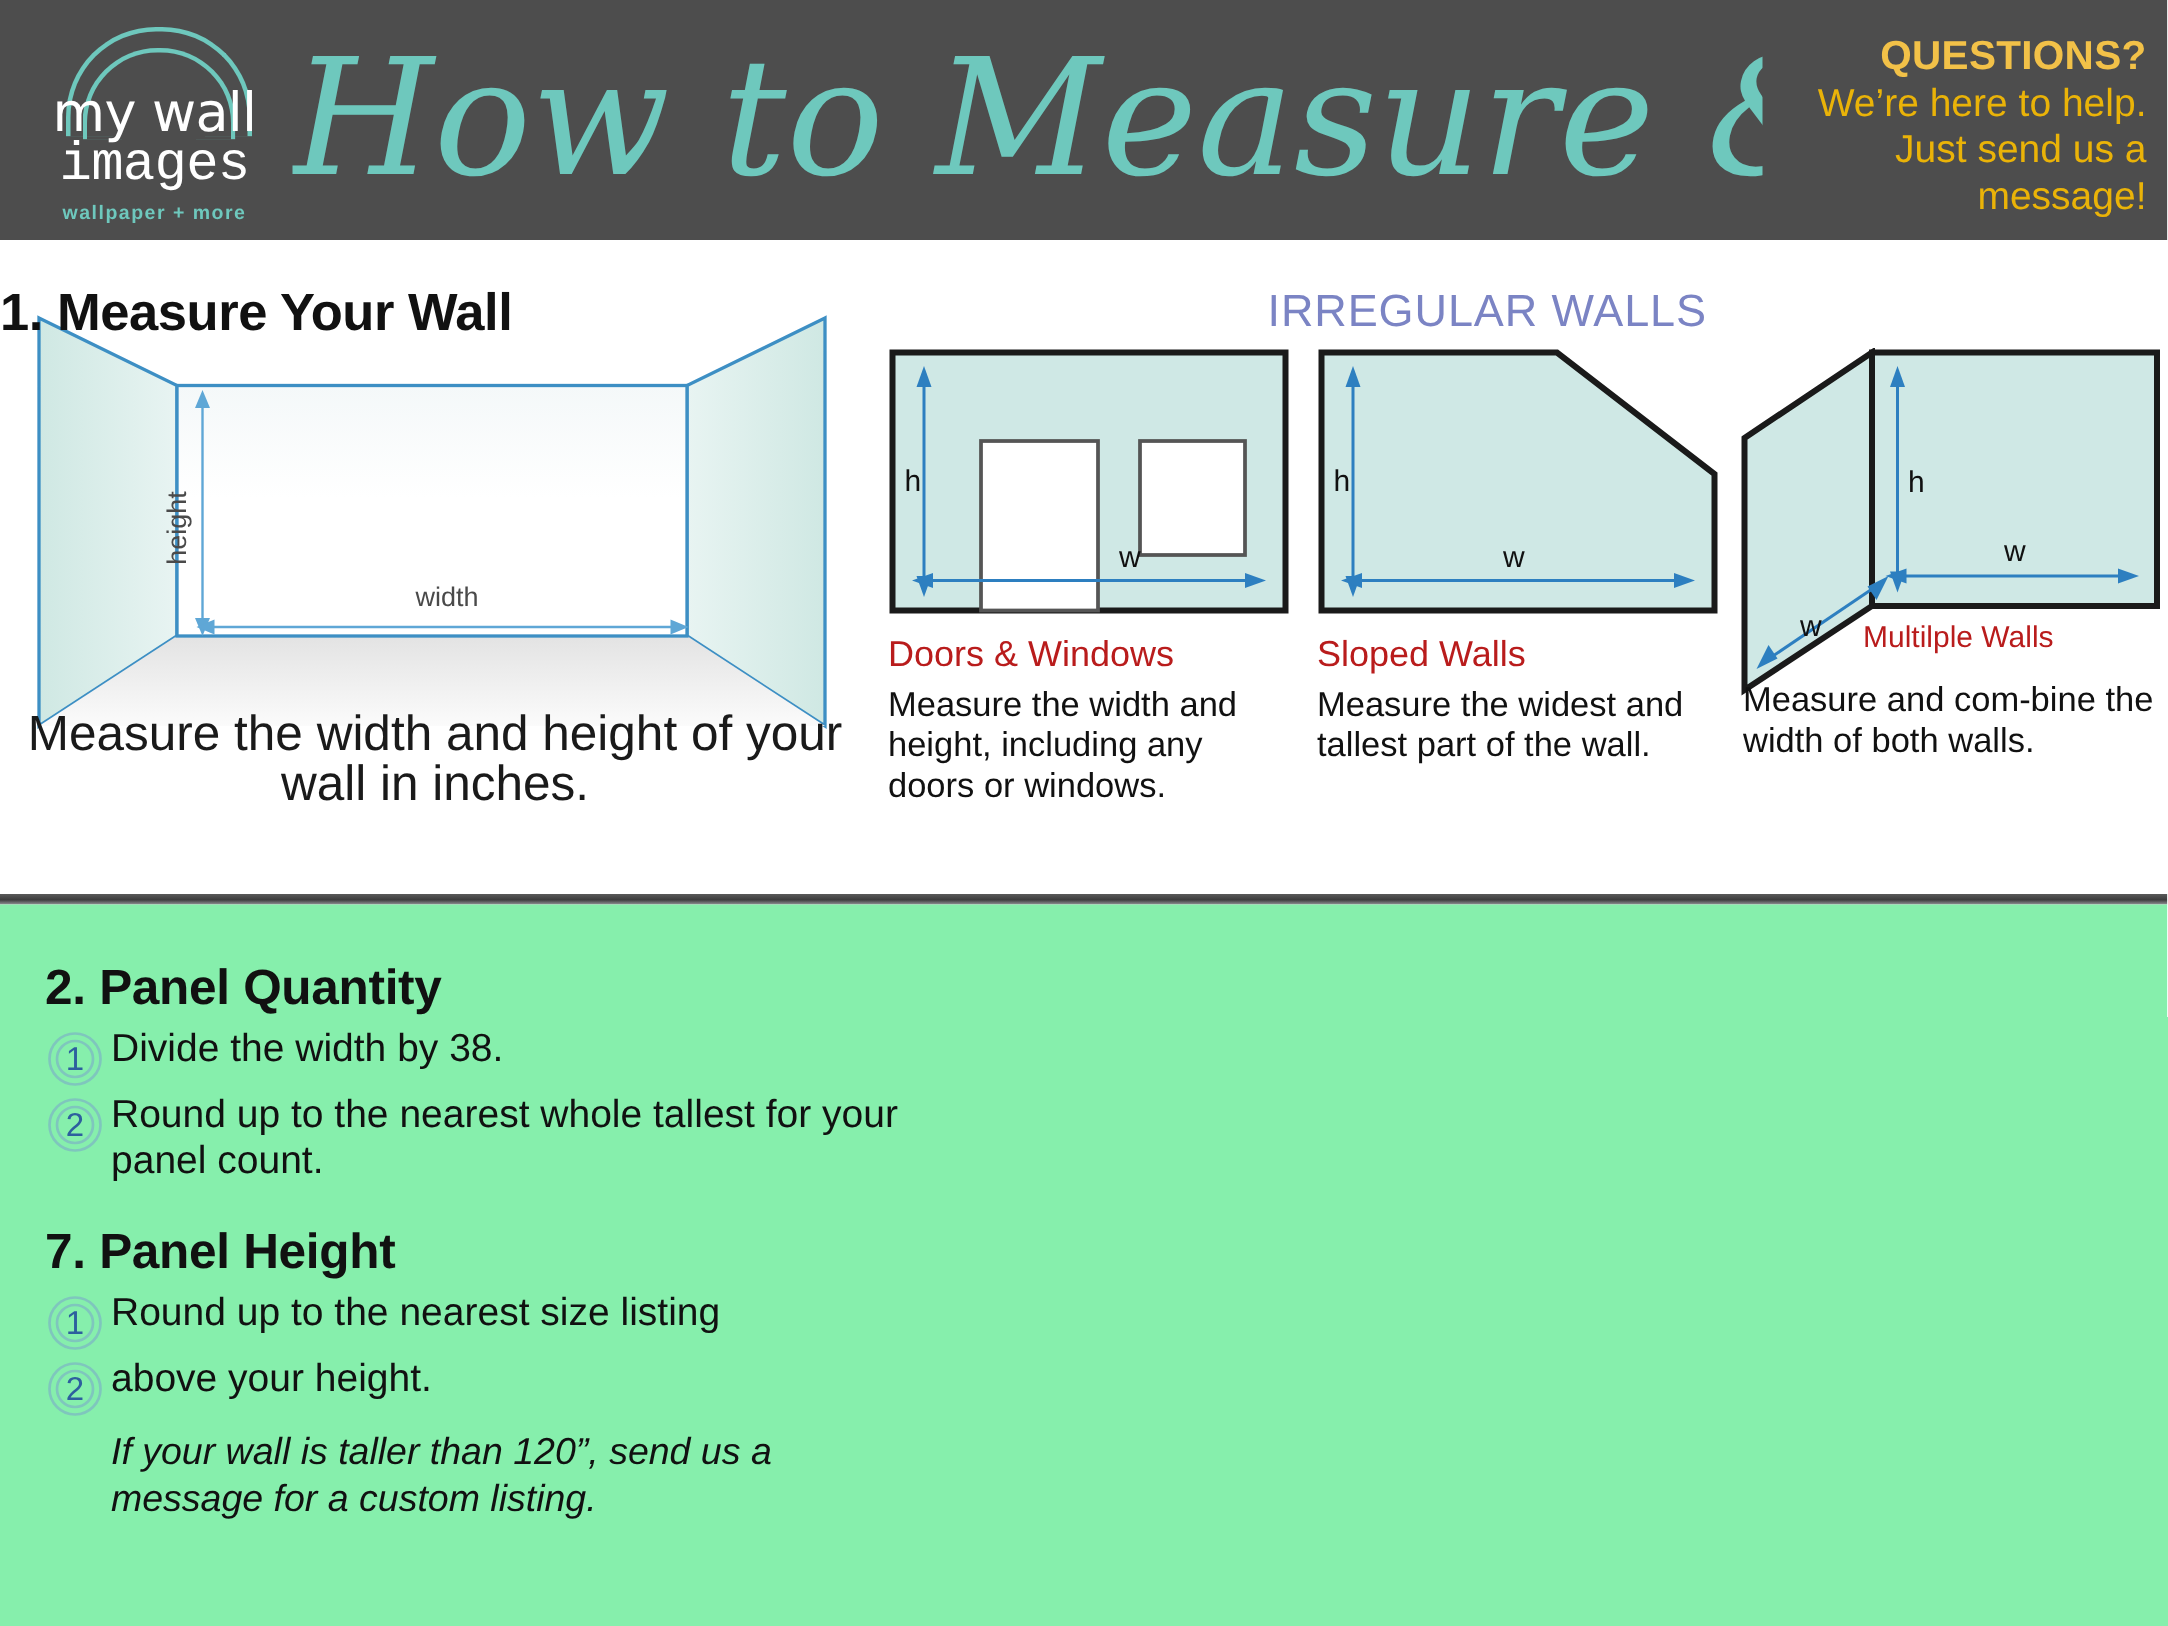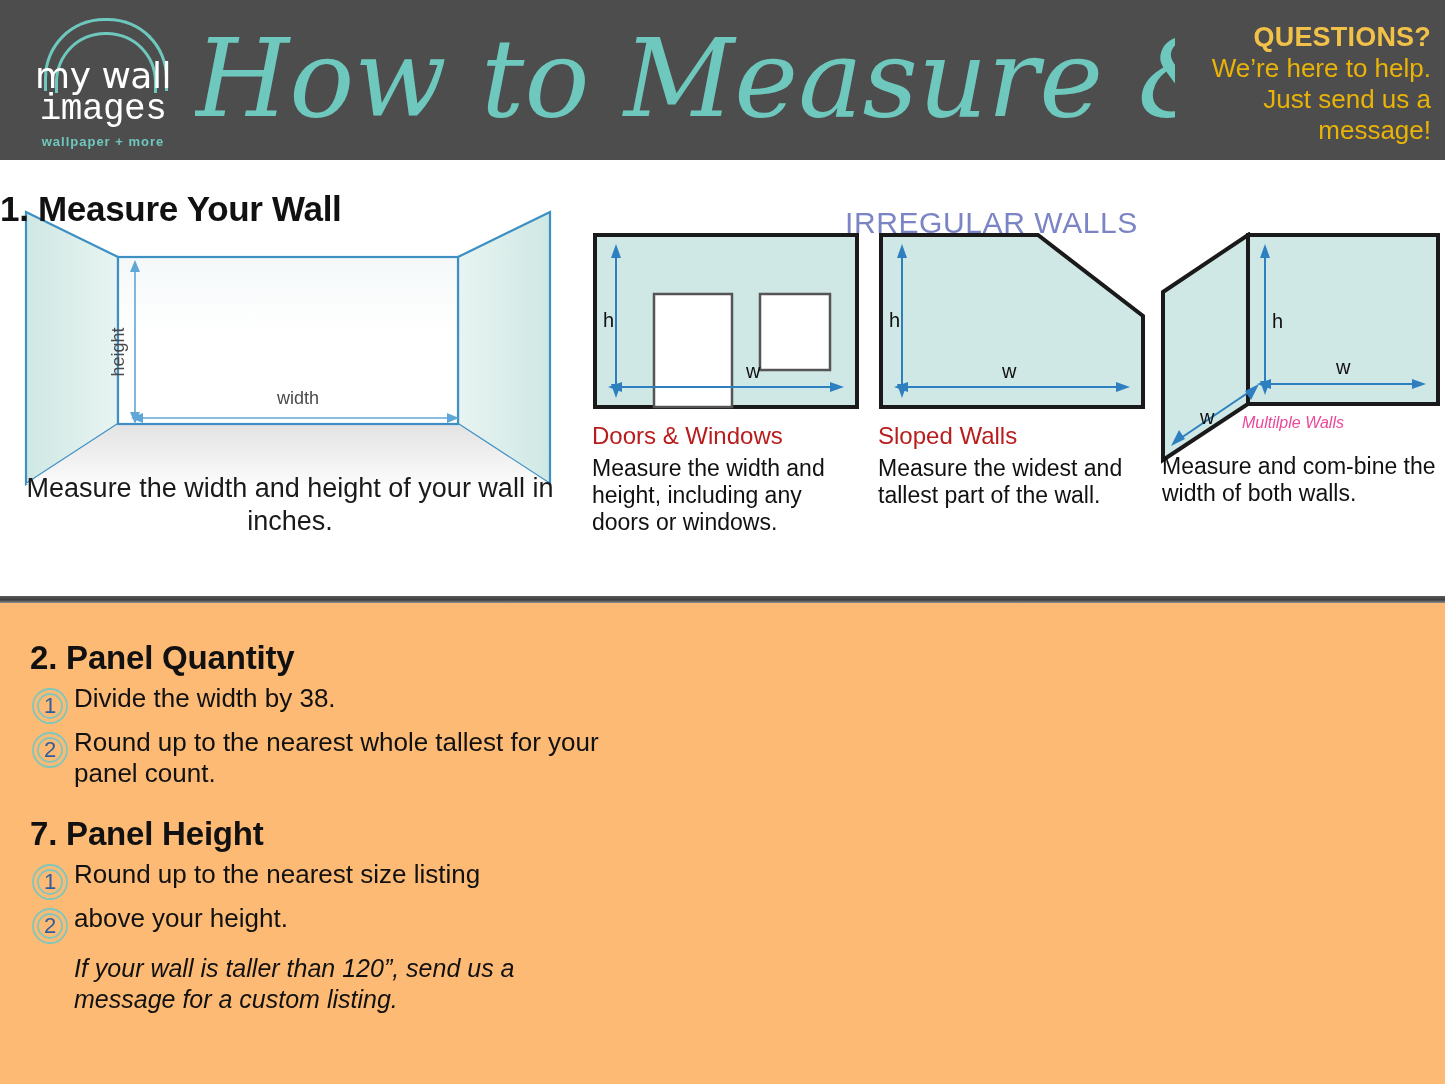--- a/index.html
+++ b/index.html
@@ -34,37 +34,37 @@
   #divider{position:absolute;left:0;top:596px;width:1445px;height:7px;
     background:linear-gradient(180deg,#5a5a5a 0%,#3d3d3d 55%,#8f8f94 100%);}
 
   
   #sec1{position:absolute;left:0;top:160px;width:585px;height:436px;}
   #room{position:absolute;left:18px;top:32px;width:540px;height:295px;}
   #room svg{display:block;}
   #room-title{position:absolute;left:0;top:29px;width:560px;text-align:left;
      font-weight:bold;font-size:35px;color:#111;letter-spacing:-0.3px;}
   #room-caption{position:absolute;left:10px;top:312px;width:560px;text-align:center;
-     font-size:27px;line-height:33px;color:#1a1a1a;}
-
-  
-  #irr-title{position:absolute;left:845px;top:191px;font-size:30px;color:#7b84c4;letter-spacing:0.6px;margin-top:15px;}
+     font-size:33px;line-height:33px;color:#1a1a1a;}
+
+  
+  #irr-title{position:absolute;left:845px;top:191px;font-size:30px;color:#7b84c4;letter-spacing:0.6px;}
   .irr-col{position:absolute;top:232px;}
   .irr-name{font-size:24px;color:#b91c1c;margin-top:6px;}
   .irr-desc{font-size:23px;line-height:27px;color:#111;margin-top:5px;}
 
   #irr1{left:592px;width:272px;}
   #irr2{left:878px;width:272px;}
   #irr3{left:1160px;width:285px;}
 
-  #irr3-name{position:absolute;left:1242px;top:414px;font-size:16px;color:#ec4899;font-style:italic;}
+  #irr3-name{position:absolute;left:1242px;top:414px;font-size:20px;color:#b91c1c;}
   #irr3-desc{position:absolute;left:1162px;top:453px;width:283px;font-size:23px;line-height:27px;color:#111;}
 
   
-  #bottom{position:absolute;left:0;top:603px;width:1445px;height:481px;background:#fdba74;}
+  #bottom{position:absolute;left:0;top:603px;width:1445px;height:481px;background:#86efac;}
 
   #steps{position:absolute;left:30px;top:36px;width:570px;}
   .step-head{font-weight:bold;font-size:33px;color:#111;letter-spacing:-0.2px;margin:0 0 6px 0;}
   .step-row{display:flex;align-items:flex-start;margin-bottom:2px;}
   .bullet{position:relative;width:40px;height:38px;flex:0 0 40px;margin-top:4px;}
   .bullet svg{position:absolute;left:0;top:0;}
   .bullet .num{position:absolute;left:0;top:0;width:40px;height:38px;display:flex;
      align-items:center;justify-content:center;font-size:22px;color:#2d5f9e;}
   .step-text{font-size:26px;line-height:31px;color:#111;padding-left:4px;}
   .note{font-size:25px;line-height:31px;color:#111;font-style:italic;padding-left:44px;}

